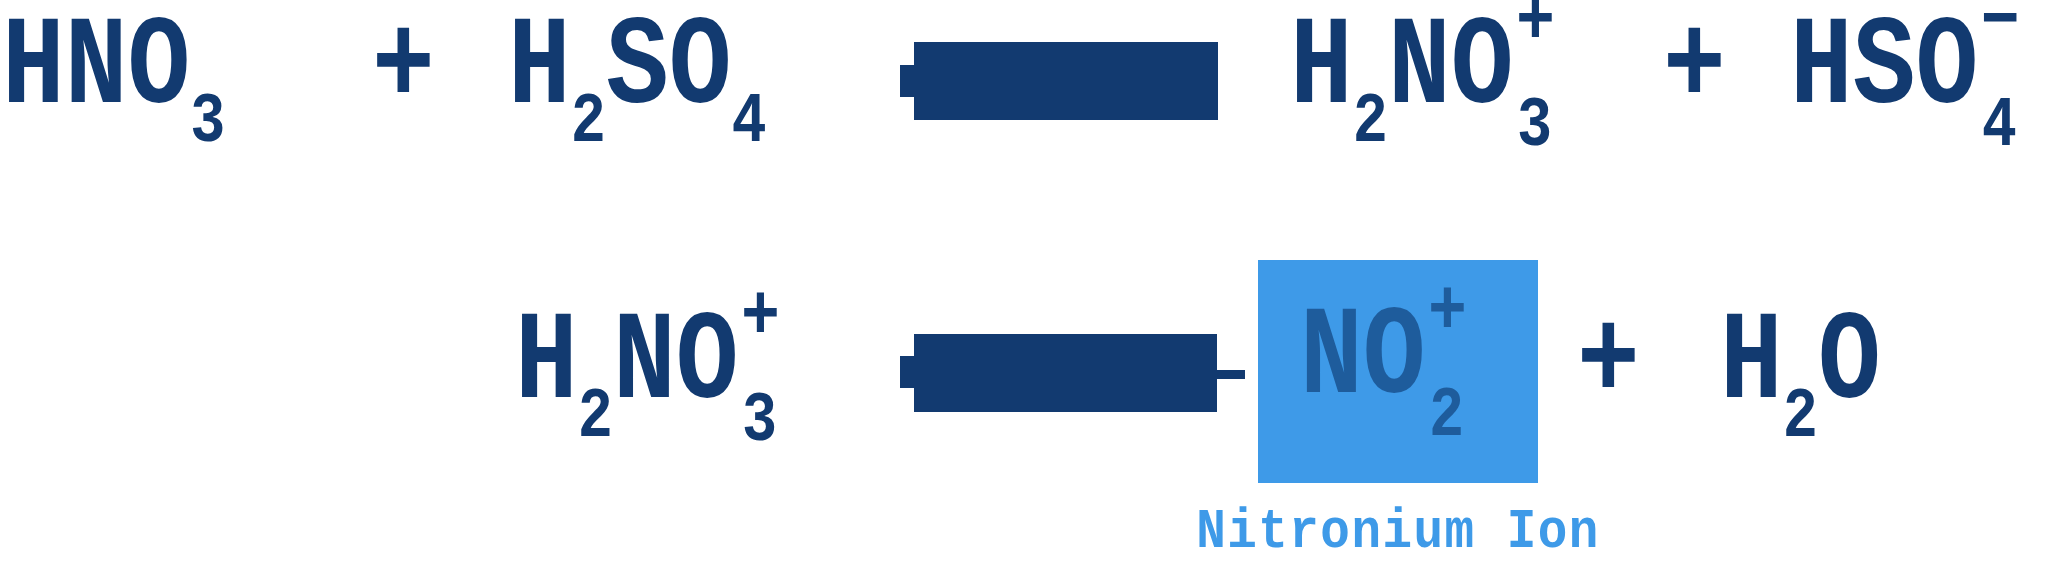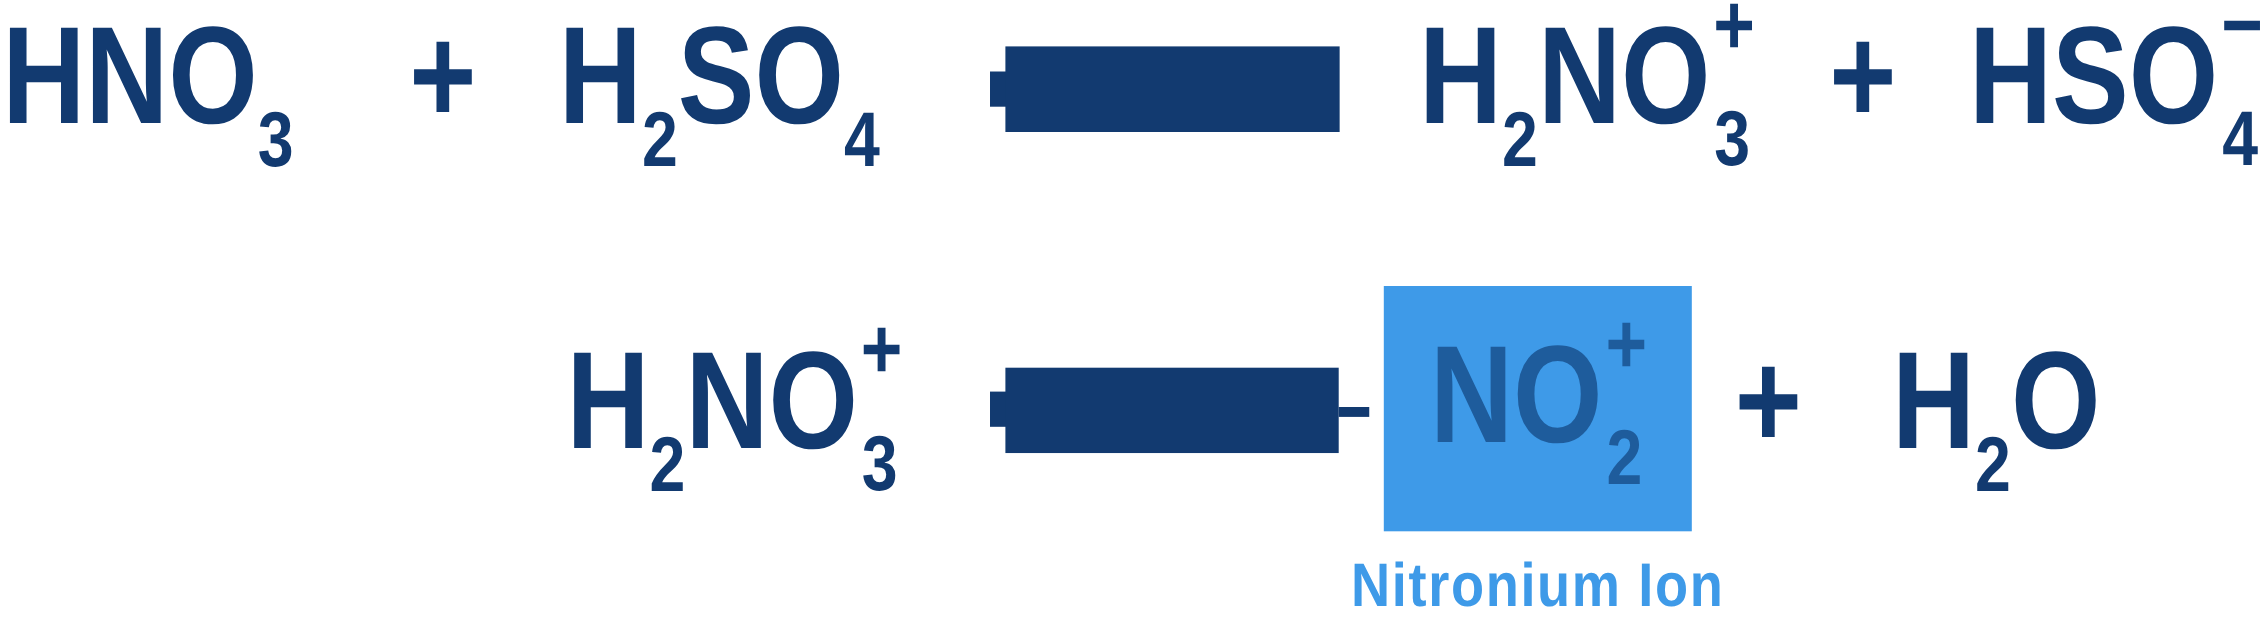--- a/index.html
+++ b/index.html
@@ -7,21 +7,21 @@
     --lightblue:#3E9AE8;
     --boxtext:#1E5C9C;
     --bg:#FFFFFF;
   }
   html,body{margin:0;padding:0;background:var(--bg);}
   #stage{
     position:relative;
     width:2055px;height:563px;
     background:var(--bg);
     overflow:hidden;
-    font-family:Liberation Sans, sans-serif;
+    font-family:Liberation Mono, monospace;
     text-align:center;
   }
   
   .f{
     position:absolute;
     font-size:126px;
     font-weight:bold;
     line-height:1;
     color:var(--navy);
     white-space:nowrap;

